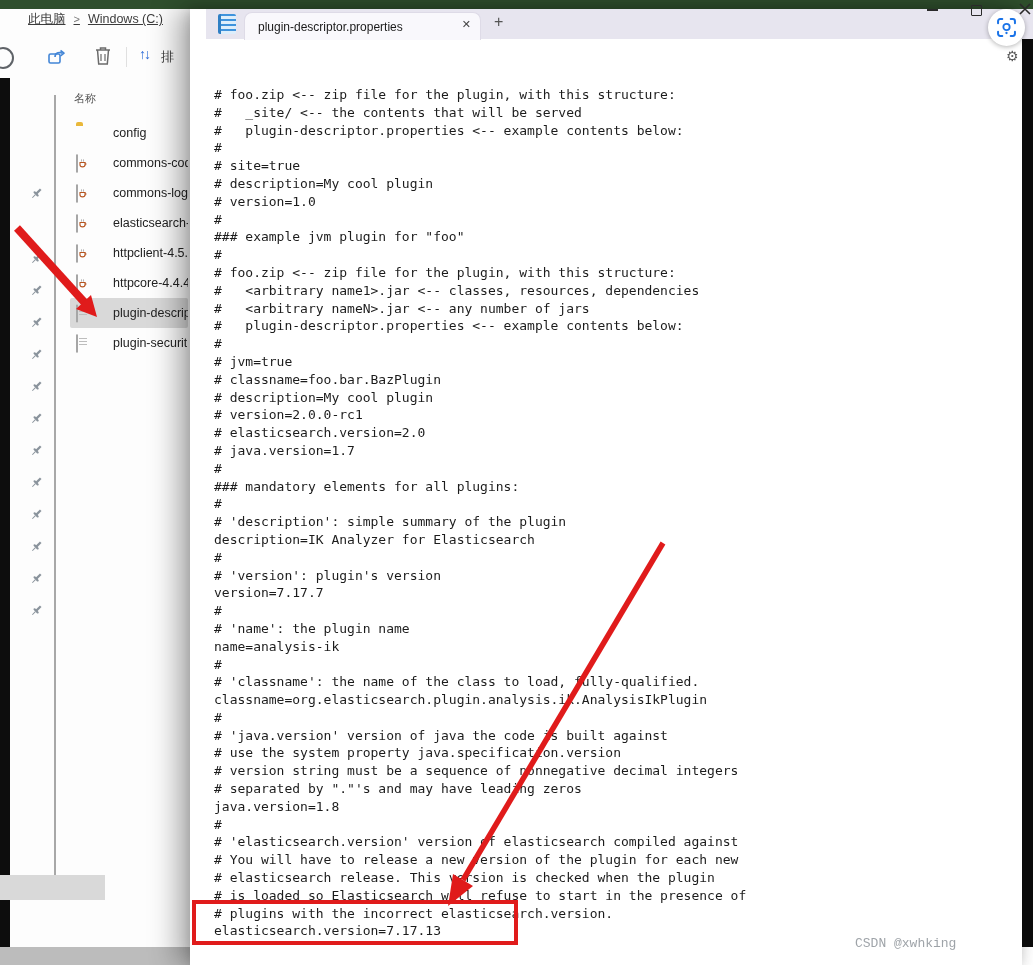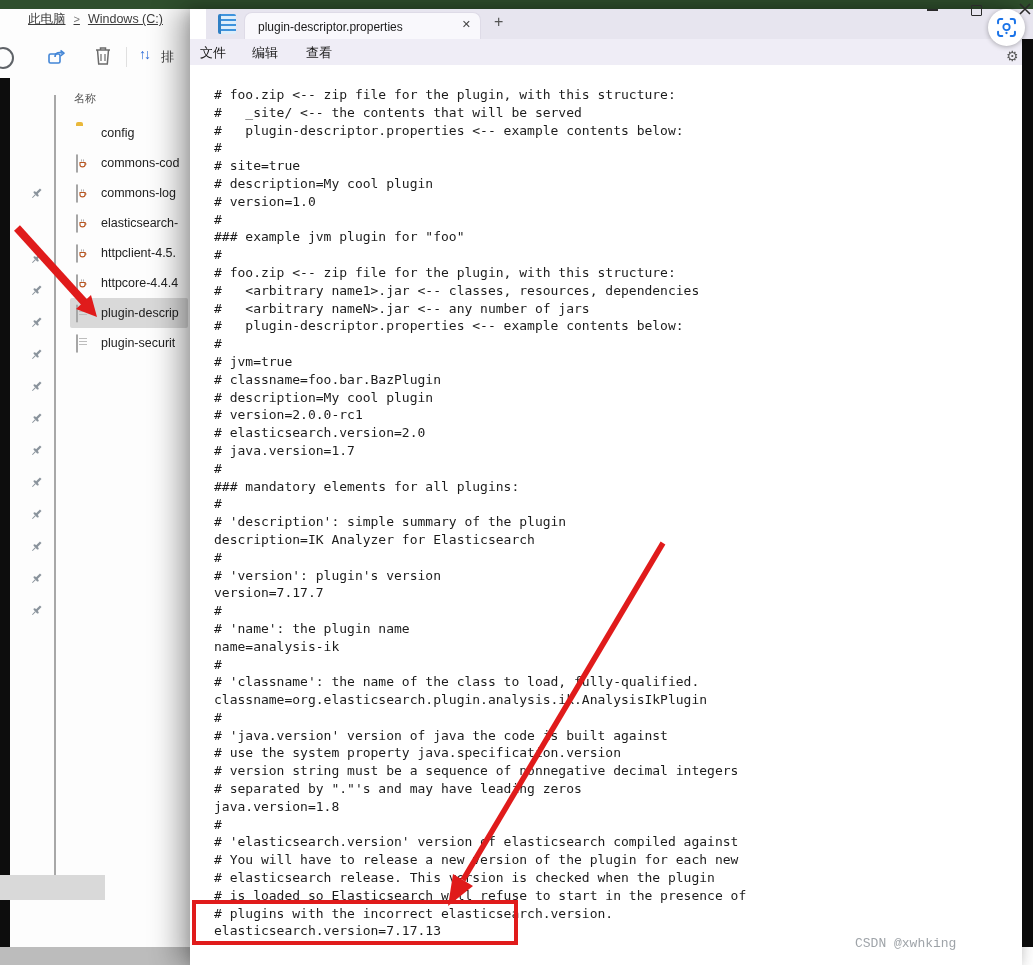--- a/index.html
+++ b/index.html
@@ -29,21 +29,21 @@
 
   .explorer-body{left:10px;top:78px;width:180px;height:869px;background:#fdfdfd;z-index:5;}
   .nav-divider{left:54px;top:95px;width:2px;height:790px;background:#a8a8a8;z-index:5;}
   .pin{left:30px;width:13px;height:13px;z-index:5;fill:#8a939c;}
   .gray-block{left:0;top:875px;width:105px;height:25px;background:#d9d9d9;z-index:7;}
   .gray-bar{left:0;top:947px;width:190px;height:18px;background:#bcbcbc;z-index:7;}
 
   .col-header{left:74px;top:91px;font-size:11px;color:#555;z-index:5;}
   .row{left:70px;width:118px;height:30px;z-index:5;display:flex;align-items:center;}
   .row.selected{background:#d9d9d9;border-radius:2px;}
-  .fname{font-size:12.5px;color:#222;margin-left:8px;white-space:nowrap;overflow:hidden;}
+  .fname{font-size:12.5px;color:#222;margin-left:20px;white-space:nowrap;overflow:hidden;}
   .fi{width:17px;height:17px;flex:0 0 17px;margin-left:6px;position:relative;}
 
   .fi-folder{width:16px;height:12px;background:#f6c64b;border-radius:2px;margin-top:3px;position:relative;}
   .fi-folder::before{content:"";position:absolute;left:0;top:-3px;width:7px;height:4px;background:#e9b83a;border-radius:2px 2px 0 0;}
   .fi-page{width:13px;height:16px;background:#fff;border:1px solid #a6a6a6;border-radius:1px;position:relative;}
   .fi-page.lines::before{content:"";position:absolute;left:2px;top:3px;width:8px;height:1.5px;background:#bdbdbd;box-shadow:0 3px 0 #bdbdbd,0 6px 0 #bdbdbd;}
   .cup{position:absolute;left:2px;top:4px;}
 
   
   .notepad{left:190px;top:9px;width:832px;height:956px;background:#fff;z-index:10;
@@ -266,25 +266,20 @@
 
 <div class="abs notepad">
   <div class="titlebar">
     <div class="np-appicon"></div>
     <div class="tab">
       <span class="tab-title">plugin-descriptor.properties</span>
       <span class="tab-close">✕</span>
     </div>
     <div class="new-tab">+</div>
   </div>
-  <div class="menubar">
-    <span class="menu-item" style="left:10px">文件</span>
-    <span class="menu-item" style="left:62px">编辑</span>
-    <span class="menu-item" style="left:116px">查看</span>
-  </div>
   <div class="gear">⚙</div>
 
   <div class="editor">
     <pre># foo.zip &lt;-- zip file for the plugin, with this structure:
 #   _site/ &lt;-- the contents that will be served
 #   plugin-descriptor.properties &lt;-- example contents below:
 #
 # site=true
 # description=My cool plugin
 # version=1.0

